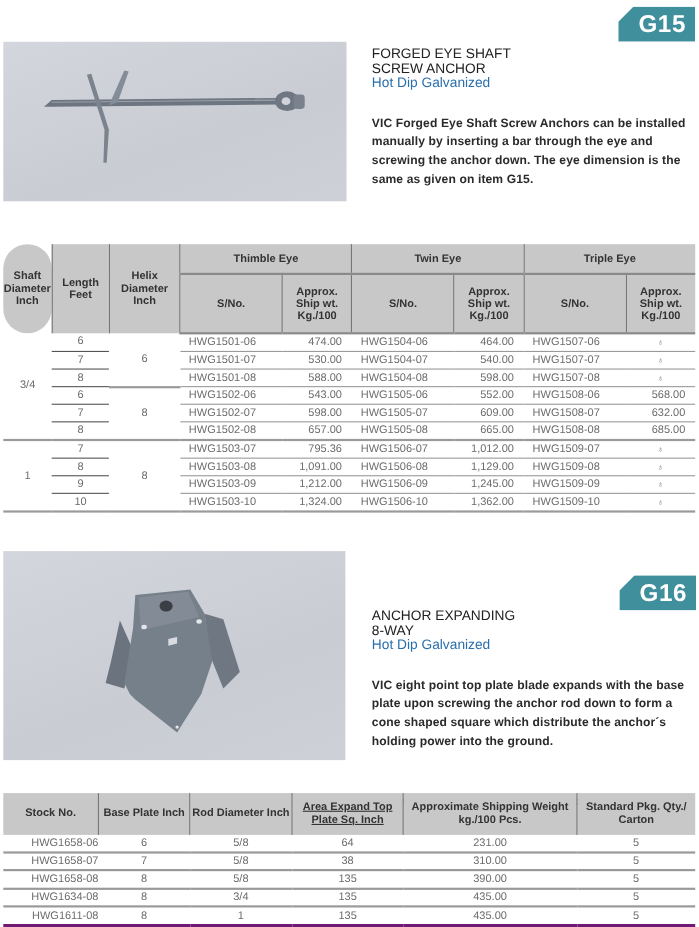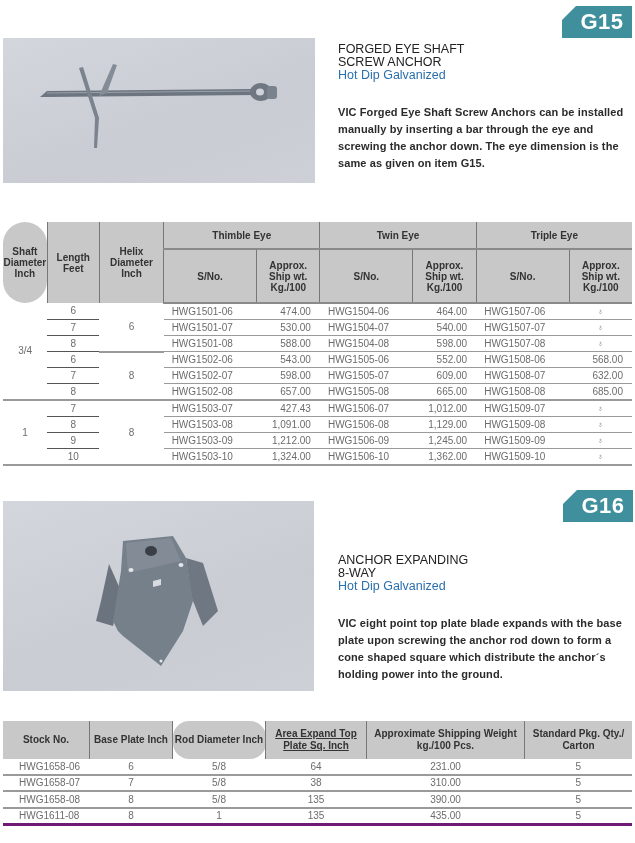--- a/index.html
+++ b/index.html
@@ -29,21 +29,21 @@
   .t1 td.merge { border-bottom:2px solid #9a9a9a; }
   .t1 tr.grpend td { border-bottom:2px solid #9a9a9a; }
   .t1 td.sn { text-align:left; padding-left:8px; }
   .t1 td.wt { text-align:right; padding-right:9px; }
 
   
   .t2 { left:3px; top:721px; width:629px; }
   .t2 th { background:#c8c8c8; font-size:10px; font-weight:bold; color:#333; height:38px; border-left:1px solid #777; border-right:1px solid #777; line-height:12px; padding:0; }
   .t2 td { font-size:10px; color:#6c6c6c; text-align:center; height:14.5px; padding:0; border-bottom:2px solid #9a9a9a; line-height:13px; }
   .t2 tr:last-child td { border-bottom:3px solid #701a75; }
-  .t2 td.stock { text-align:left; padding-left:16px; }
+  .t2 td.stock { text-align:right; padding-left:16px; }
 </style>
 </head>
 <body>
 
 <div class="badge" style="left:562px; top:6px;">
     <span>G15</span>
   </div>
 
 <div class="photo" style="left:3px; top:38px; width:312px; height:145px;">
   <svg width="312" height="145" viewBox="0 0 312 145">
@@ -143,21 +143,21 @@
         <td class="sn">HWG1505-08</td>
         <td class="wt">665.00</td>
         <td class="sn">HWG1508-08</td>
         <td class="wt">685.00</td>
       </tr>
       <tr>
         <td rowspan="4" class="merge">1</td>
         <td style="border-bottom: 1px solid rgb(85, 85, 85);">7</td>
         <td rowspan="4" class="merge">8</td>
         <td class="sn">HWG1503-07</td>
-        <td class="wt">427.43</td>
+        <td class="wt">795.36</td>
         <td class="sn">HWG1506-07</td>
         <td class="wt">1,012.00</td>
         <td class="sn">HWG1509-07</td>
         <td class="wt" style="text-align: center; padding-right: 0px; font-size: 8px;">♁</td>
       </tr>
       <tr>
         <td style="border-bottom: 1px solid rgb(85, 85, 85);">8</td>
         <td class="sn">HWG1503-08</td>
         <td class="wt">1,091.00</td>
         <td class="sn">HWG1506-08</td>
@@ -193,39 +193,39 @@
     <path d="M120 40 L170 35 L183 57 L190 100 L180 130 L158 165 L120 135 L115 130 L110 120 L118 70 Z" fill="#76808b"></path>
     <path d="M123 42 L168 37 L178 60 L125 72 Z" fill="#828b96"></path>
     <ellipse cx="148" cy="50" rx="6" ry="5" fill="#3a3f46"></ellipse>
     <ellipse cx="128" cy="69" rx="2.5" ry="2" fill="#e3e6ea"></ellipse>
     <ellipse cx="178" cy="64" rx="2.5" ry="2" fill="#e3e6ea"></ellipse>
     <path d="M150 80 L158 78 L158 84 L150 86 Z" fill="#d8dce2"></path>
     <circle cx="158" cy="160" r="1.5" fill="#e3e6ea"></circle>
   </svg>
 </div>
 
-<div class="badge" style="left:563px; top:490px;text-align:right;">
+<div class="badge" style="left:563px; top:523px;text-align:right;">
     <span>G16</span>
   </div>
 
 <div class="ptitle" style="left:338px; top:554px;">
   <div>ANCHOR EXPANDING</div>
   <div>8-WAY</div>
   <div class="sub">Hot Dip Galvanized</div>
 </div>
 
 <div class="desc" style="left:338px; top:615px; width:296px;">VIC eight point top plate blade expands with the base plate upon screwing the anchor rod down to form a cone shaped square which distribute the anchor´s holding power into the ground.</div>
 <div class="note" style="left:338px; top:688px;">*Assembly does not include the anchor rod.</div>
 
 <table class="t2">
   <thead>
     <tr>
       <th style="width:86px; border-left:none;">Stock No.</th>
       <th style="width:82px;">Base Plate Inch</th>
-      <th style="width:92px;border-radius:16px;">Rod Diameter Inch</th>
+      <th style="width:92px;">Rod Diameter Inch</th>
       <th style="width:100px;text-decoration:underline;">Area Expand Top Plate Sq. Inch</th>
       <th style="width:157px;">Approximate Shipping Weight kg./100 Pcs.</th>
       <th style="border-right:none;">Standard Pkg. Qty./ Carton</th>
     </tr>
   </thead>
   <tbody id="t2-body">
       <tr>
         <td class="stock">HWG1658-06</td>
         <td>6</td>
         <td>5/8</td>
@@ -243,20 +243,28 @@
       </tr>
       <tr>
         <td class="stock">HWG1658-08</td>
         <td>8</td>
         <td>5/8</td>
         <td>135</td>
         <td>390.00</td>
         <td>5</td>
       </tr>
       <tr>
+        <td class="stock">HWG1634-08</td>
+        <td>8</td>
+        <td>3/4</td>
+        <td>135</td>
+        <td>435.00</td>
+        <td>5</td>
+      </tr>
+      <tr>
         <td class="stock">HWG1611-08</td>
         <td>8</td>
         <td>1</td>
         <td>135</td>
         <td>435.00</td>
         <td>5</td>
       </tr>
     </tbody>
 </table>
 

